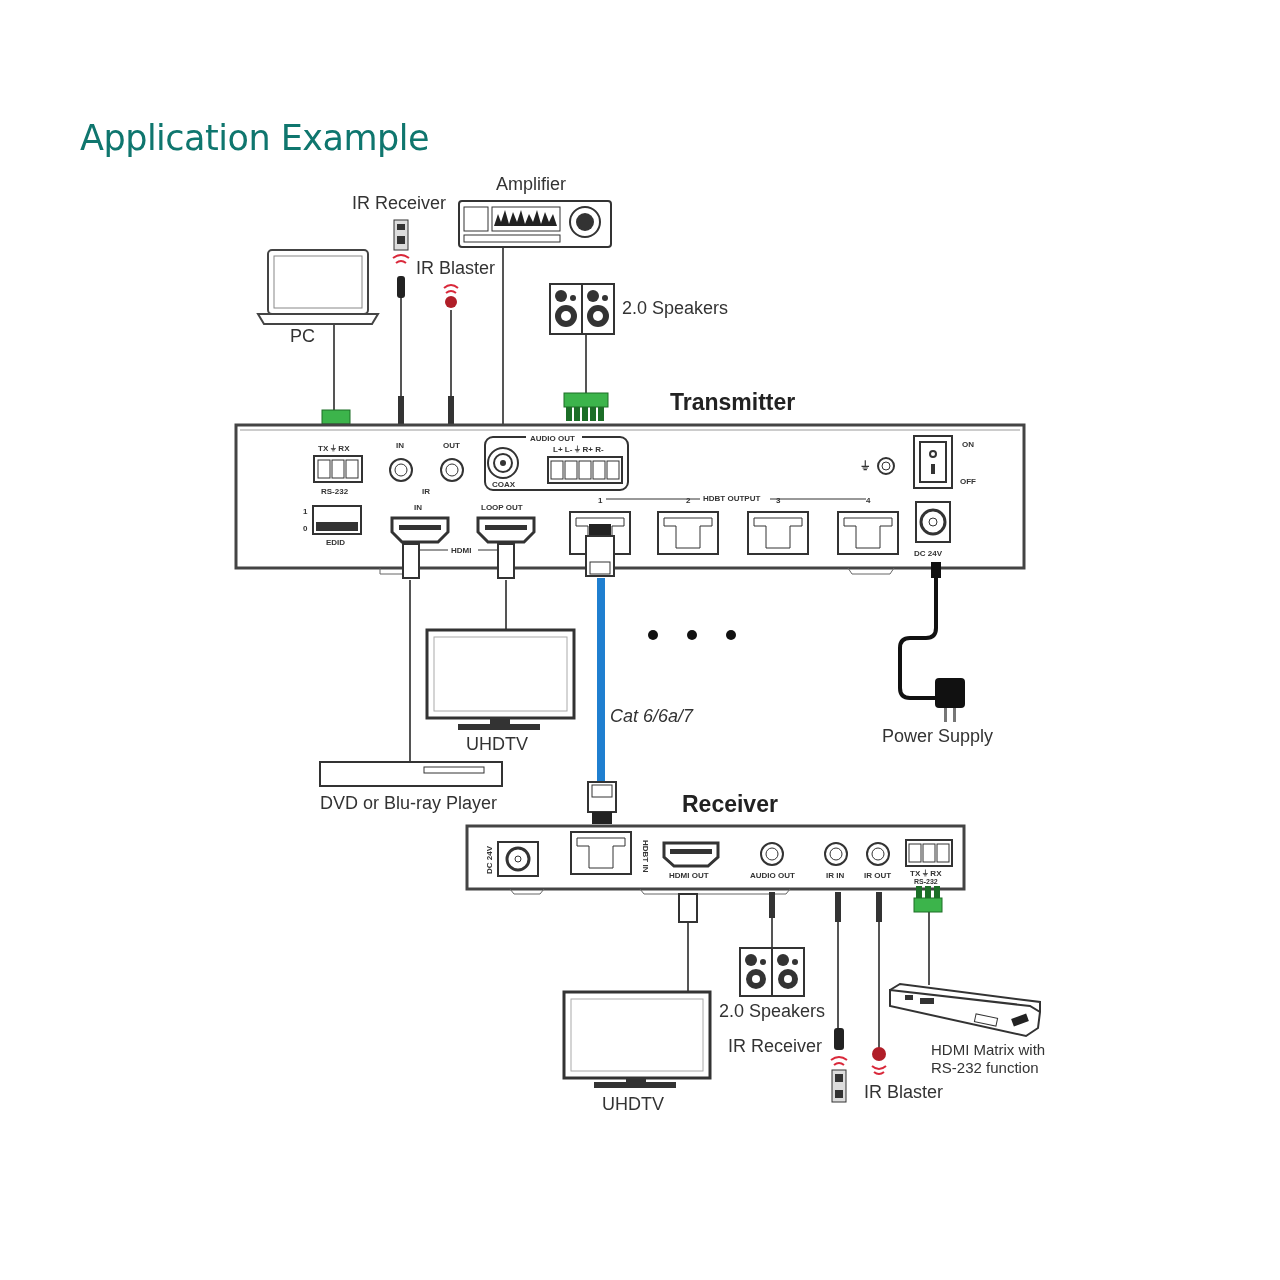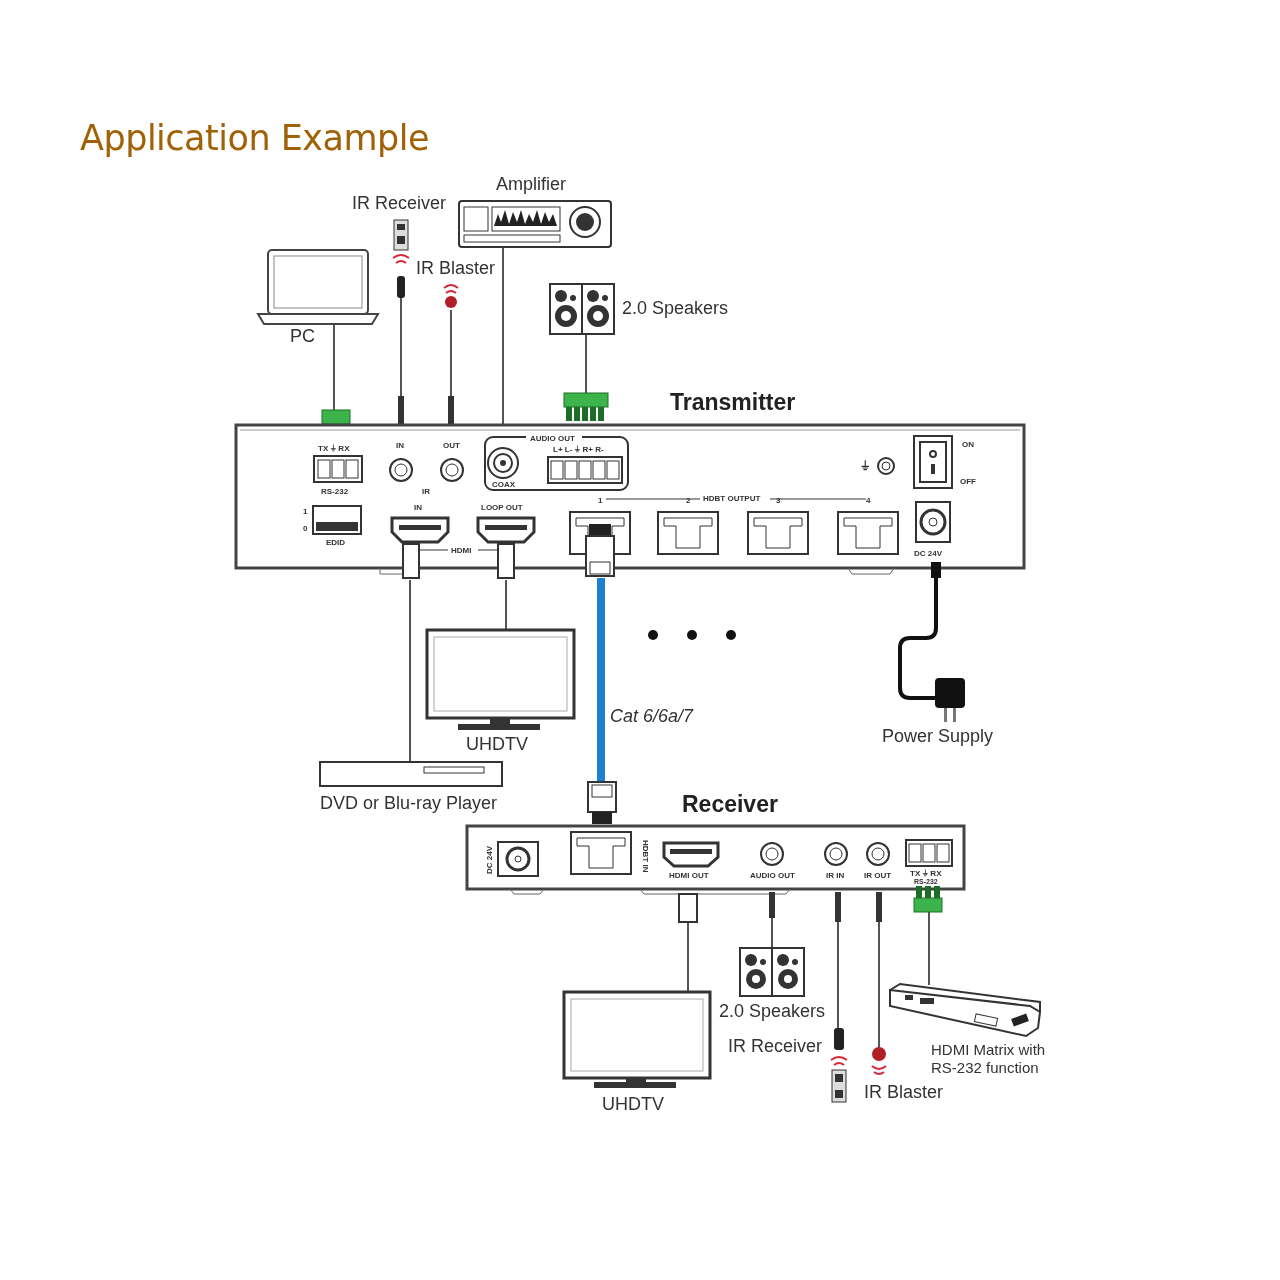--- a/index.html
+++ b/index.html
@@ -1,17 +1,17 @@
 <!DOCTYPE html>
 <html><head>
 <meta charset="utf-8">
 <style>
   html,body{margin:0;padding:0;background:#fff;}
   body{width:1280px;height:1280px;position:relative;overflow:hidden;font-family:"Liberation Sans",sans-serif;}
-  .title{position:absolute;left:80px;top:118px;font-size:35px;color:#a16207;font-family:"DejaVu Sans",sans-serif;letter-spacing:-0.5px;}
+  .title{position:absolute;left:80px;top:118px;font-size:35px;color:#0f766e;font-family:"DejaVu Sans",sans-serif;letter-spacing:-0.5px;}
   svg{position:absolute;left:0;top:0;}
   .lbl{font-family:"Liberation Sans",sans-serif;fill:#333;font-size:18px;}
   .big{font-family:"Liberation Sans",sans-serif;fill:#222;font-size:23px;font-weight:bold;}
   .tiny{font-family:"Liberation Sans",sans-serif;fill:#333;font-size:8px;font-weight:bold;}
 </style>
 </head>
 <body>
 
 <div class="title">Application Example</div>
 

